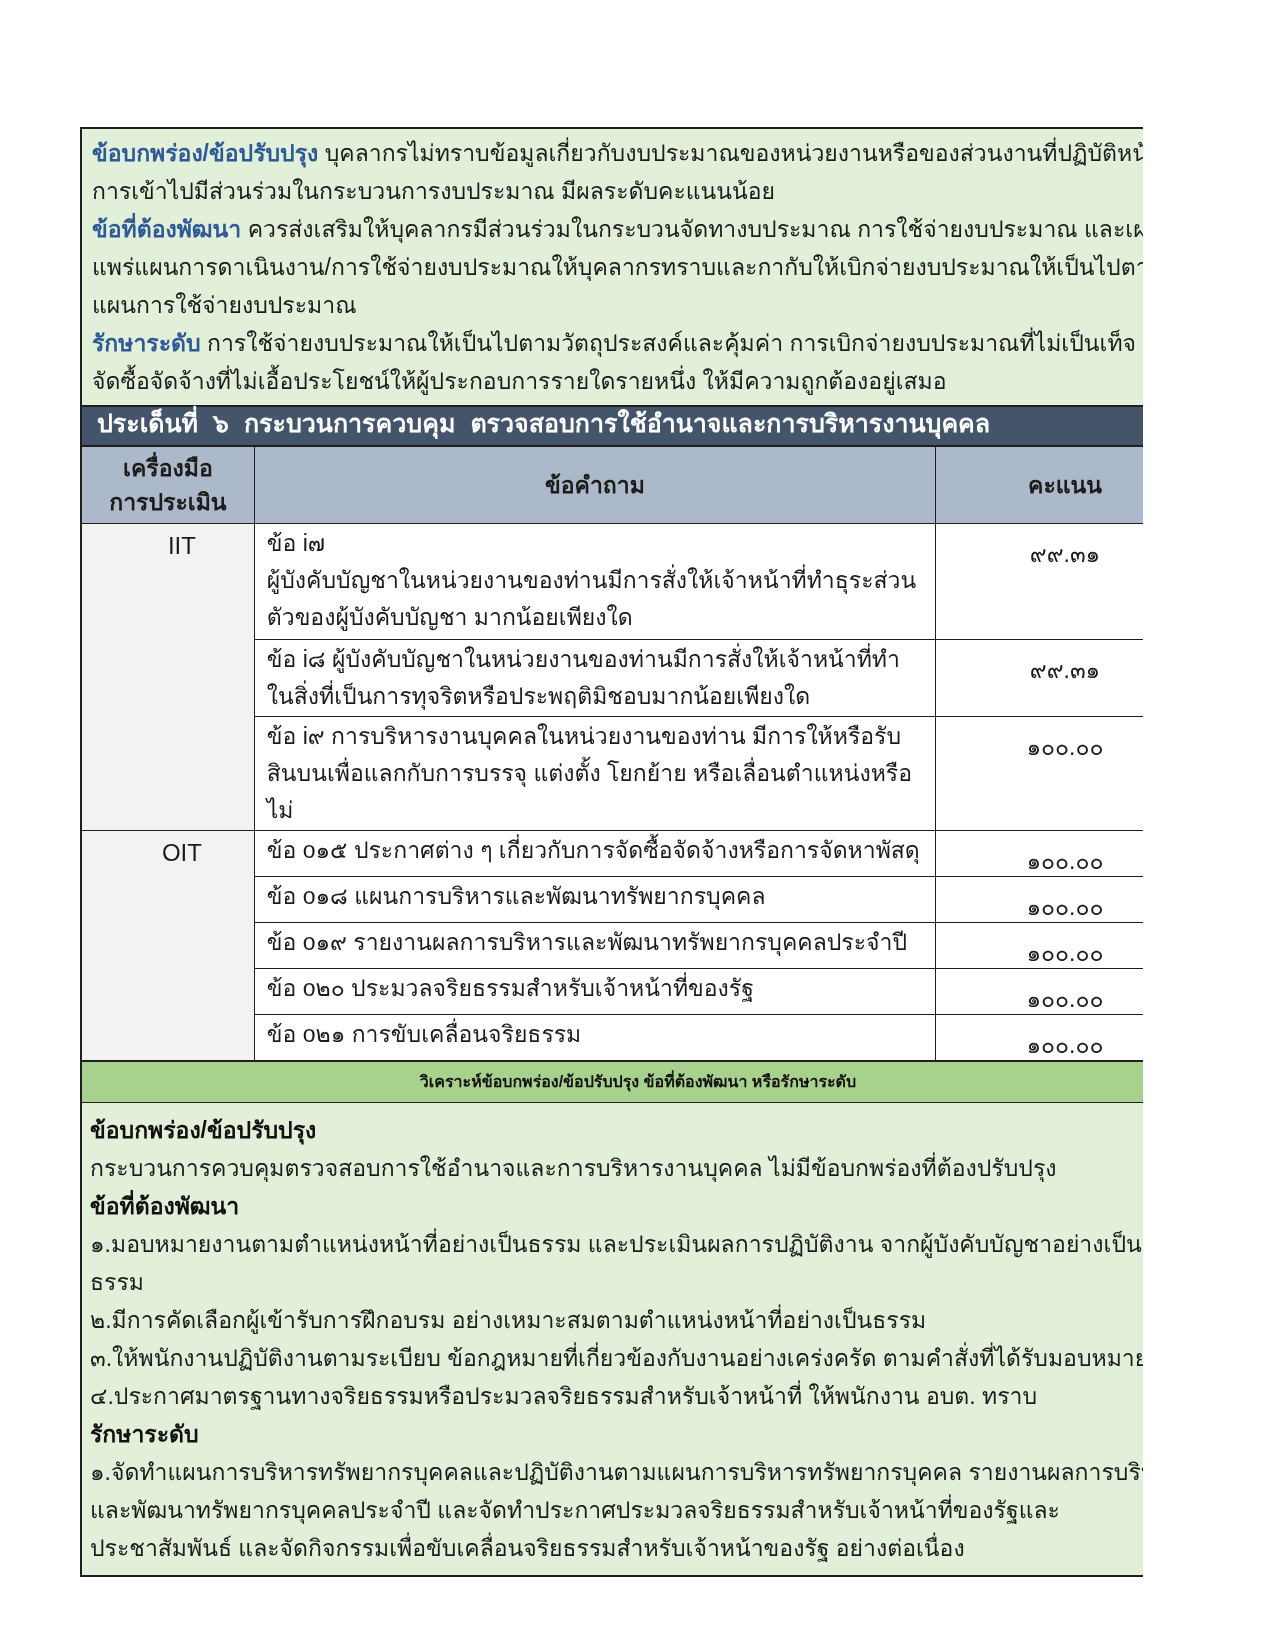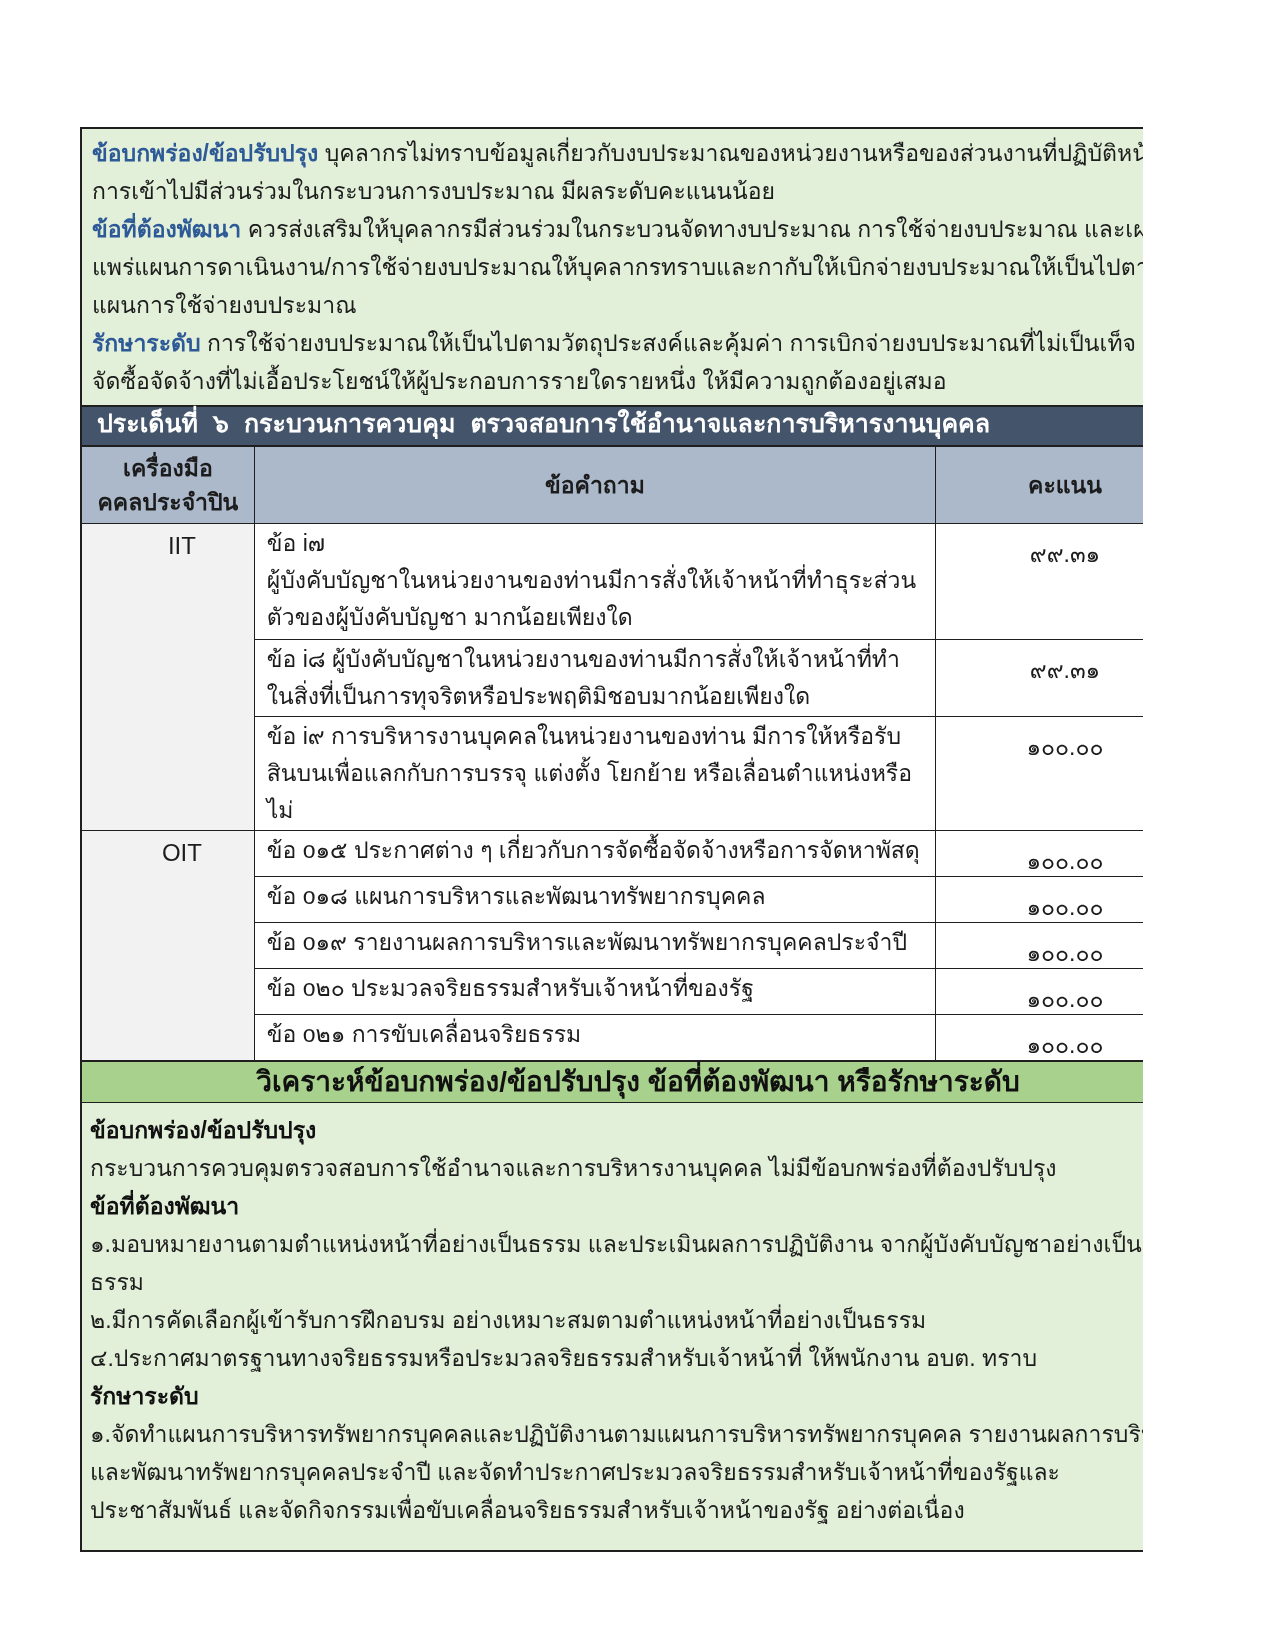--- a/index.html
+++ b/index.html
@@ -78,21 +78,21 @@
     text-align:center;
     vertical-align:top;
     padding-top:15px;
     line-height:30px;
   }
   
   .analyze-band {
     background:#a9d18e;
     text-align:center;
     font-weight:bold;
-    font-size:28px;
+    font-size:16px;
     line-height:32px;
     padding:4px 10px;
     min-height:40px;
     border-left:2px solid #1f1f1f;
     border-right:2px solid #1f1f1f;
     color:#111111;
   }
   
   .analysis-box {
     background:#e2efd9;
@@ -123,21 +123,21 @@
 
     <table class="assess">
       <colgroup>
         <col style="width:173px">
         <col style="width:680px">
         <col style="width:259px">
       </colgroup>
       <thead>
         <tr>
           <th>เครื่องมือ
-คคลประจำปิน</th>
+การประเมิน</th>
           <th>ข้อคำถาม</th>
           <th>คะแนน</th>
         </tr>
       </thead>
       <tbody id="table-body">
           <tr>
             <td class="tool" rowspan="3">IIT</td>
             <td class="q tall">ข้อ i๗
 ผู้บังคับบัญชาในหน่วยงานของท่านมีการสั่งให้เจ้าหน้าที่ทำธุระส่วนตัวของผู้บังคับบัญชา มากน้อยเพียงใด</td>
             <td class="score">๙๙.๓๑</td>
@@ -177,19 +177,20 @@
     <div class="analyze-band">
       <span>วิเคราะห์ข้อบกพร่อง/ข้อปรับปรุง ข้อที่ต้องพัฒนา หรือรักษาระดับ</span>
     </div>
 
     <section class="analysis-box" id="analysis-box">
         <div class="a-head">ข้อบกพร่อง/ข้อปรับปรุง</div>
         <div class="a-line">กระบวนการควบคุมตรวจสอบการใช้อำนาจและการบริหารงานบุคคล ไม่มีข้อบกพร่องที่ต้องปรับปรุง</div>
         <div class="a-head">ข้อที่ต้องพัฒนา</div>
         <div class="a-line">๑.มอบหมายงานตามตำแหน่งหน้าที่อย่างเป็นธรรม และประเมินผลการปฏิบัติงาน จากผู้บังคับบัญชาอย่างเป็นธรรม</div>
         <div class="a-line">๒.มีการคัดเลือกผู้เข้ารับการฝึกอบรม อย่างเหมาะสมตามตำแหน่งหน้าที่อย่างเป็นธรรม</div>
+        <div class="a-line">๓.ให้พนักงานปฏิบัติงานตามระเบียบ ข้อกฎหมายที่เกี่ยวข้องกับงานอย่างเคร่งครัด ตามคำสั่งที่ได้รับมอบหมาย</div>
         <div class="a-line">๔.ประกาศมาตรฐานทางจริยธรรมหรือประมวลจริยธรรมสำหรับเจ้าหน้าที่ ให้พนักงาน อบต. ทราบ</div>
         <div class="a-head">รักษาระดับ</div>
         <div class="a-line">๑.จัดทำแผนการบริหารทรัพยากรบุคคลและปฏิบัติงานตามแผนการบริหารทรัพยากรบุคคล รายงานผลการบริหารและพัฒนาทรัพยากรบุคคลประจำปี และจัดทำประกาศประมวลจริยธรรมสำหรับเจ้าหน้าที่ของรัฐและประชาสัมพันธ์ และจัดกิจกรรมเพื่อขับเคลื่อนจริยธรรมสำหรับเจ้าหน้าของรัฐ อย่างต่อเนื่อง</div>
       </section>
 
   </div>
 </div>
 
 </body></html>

